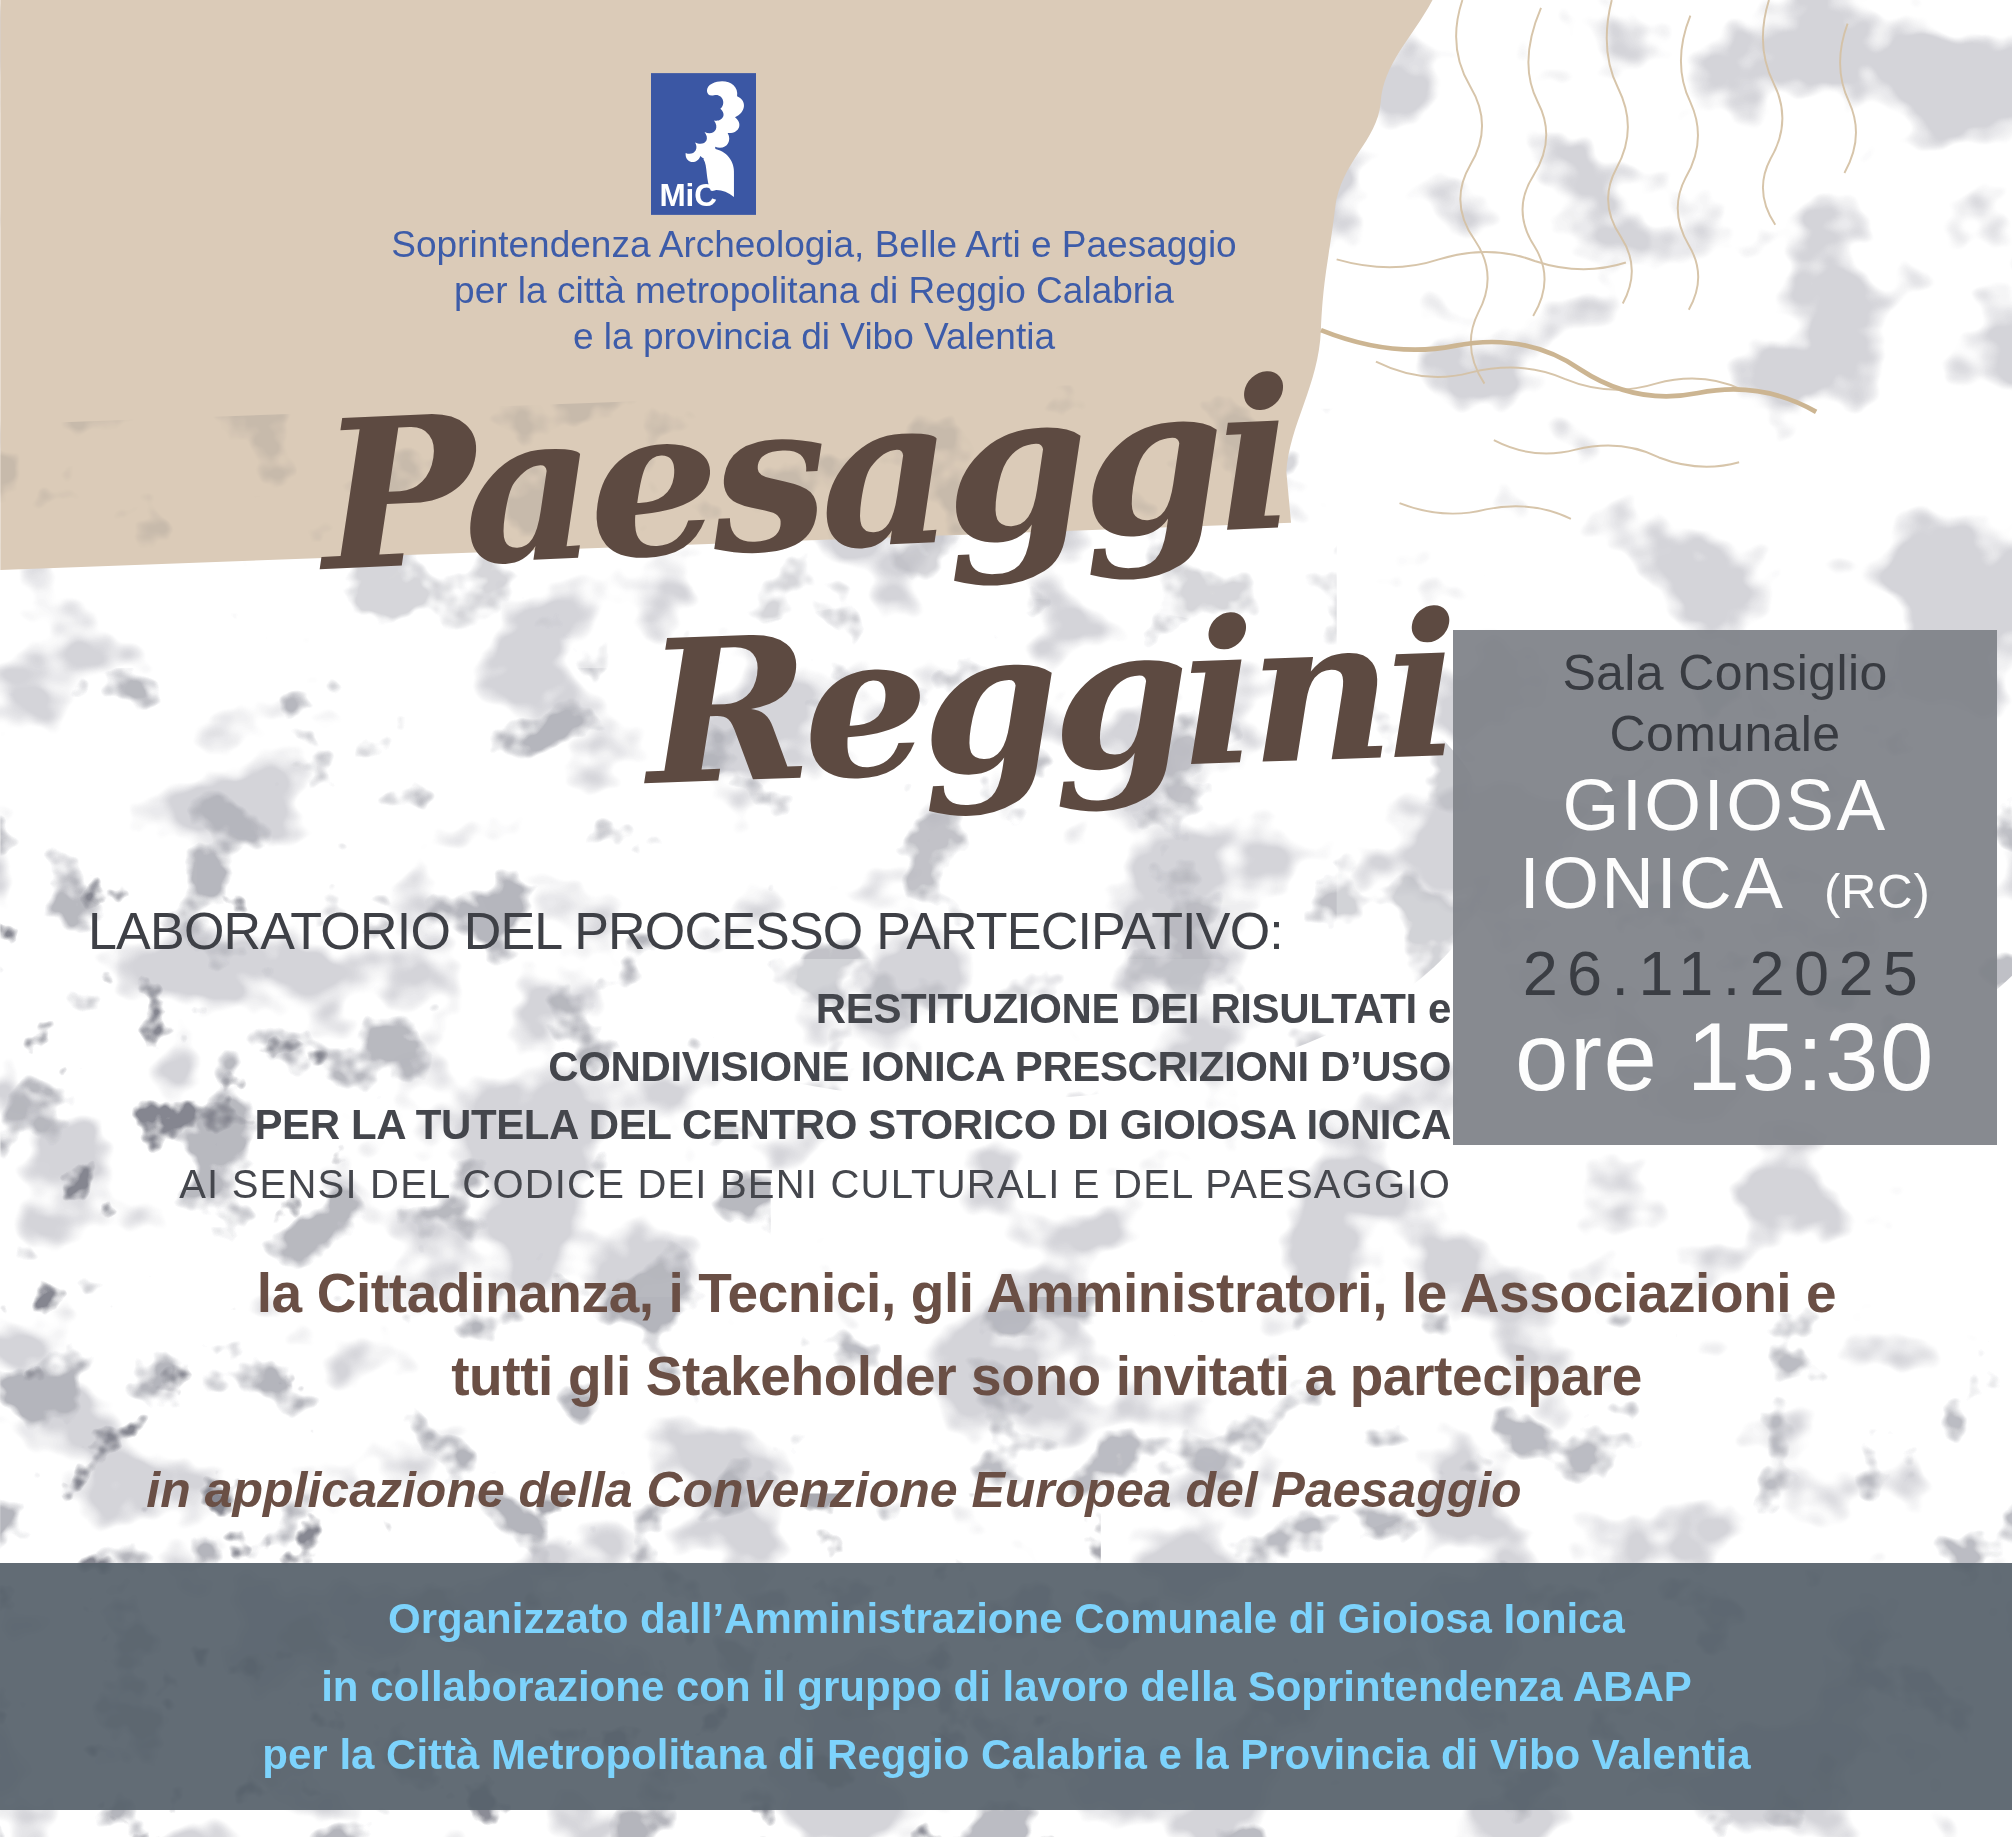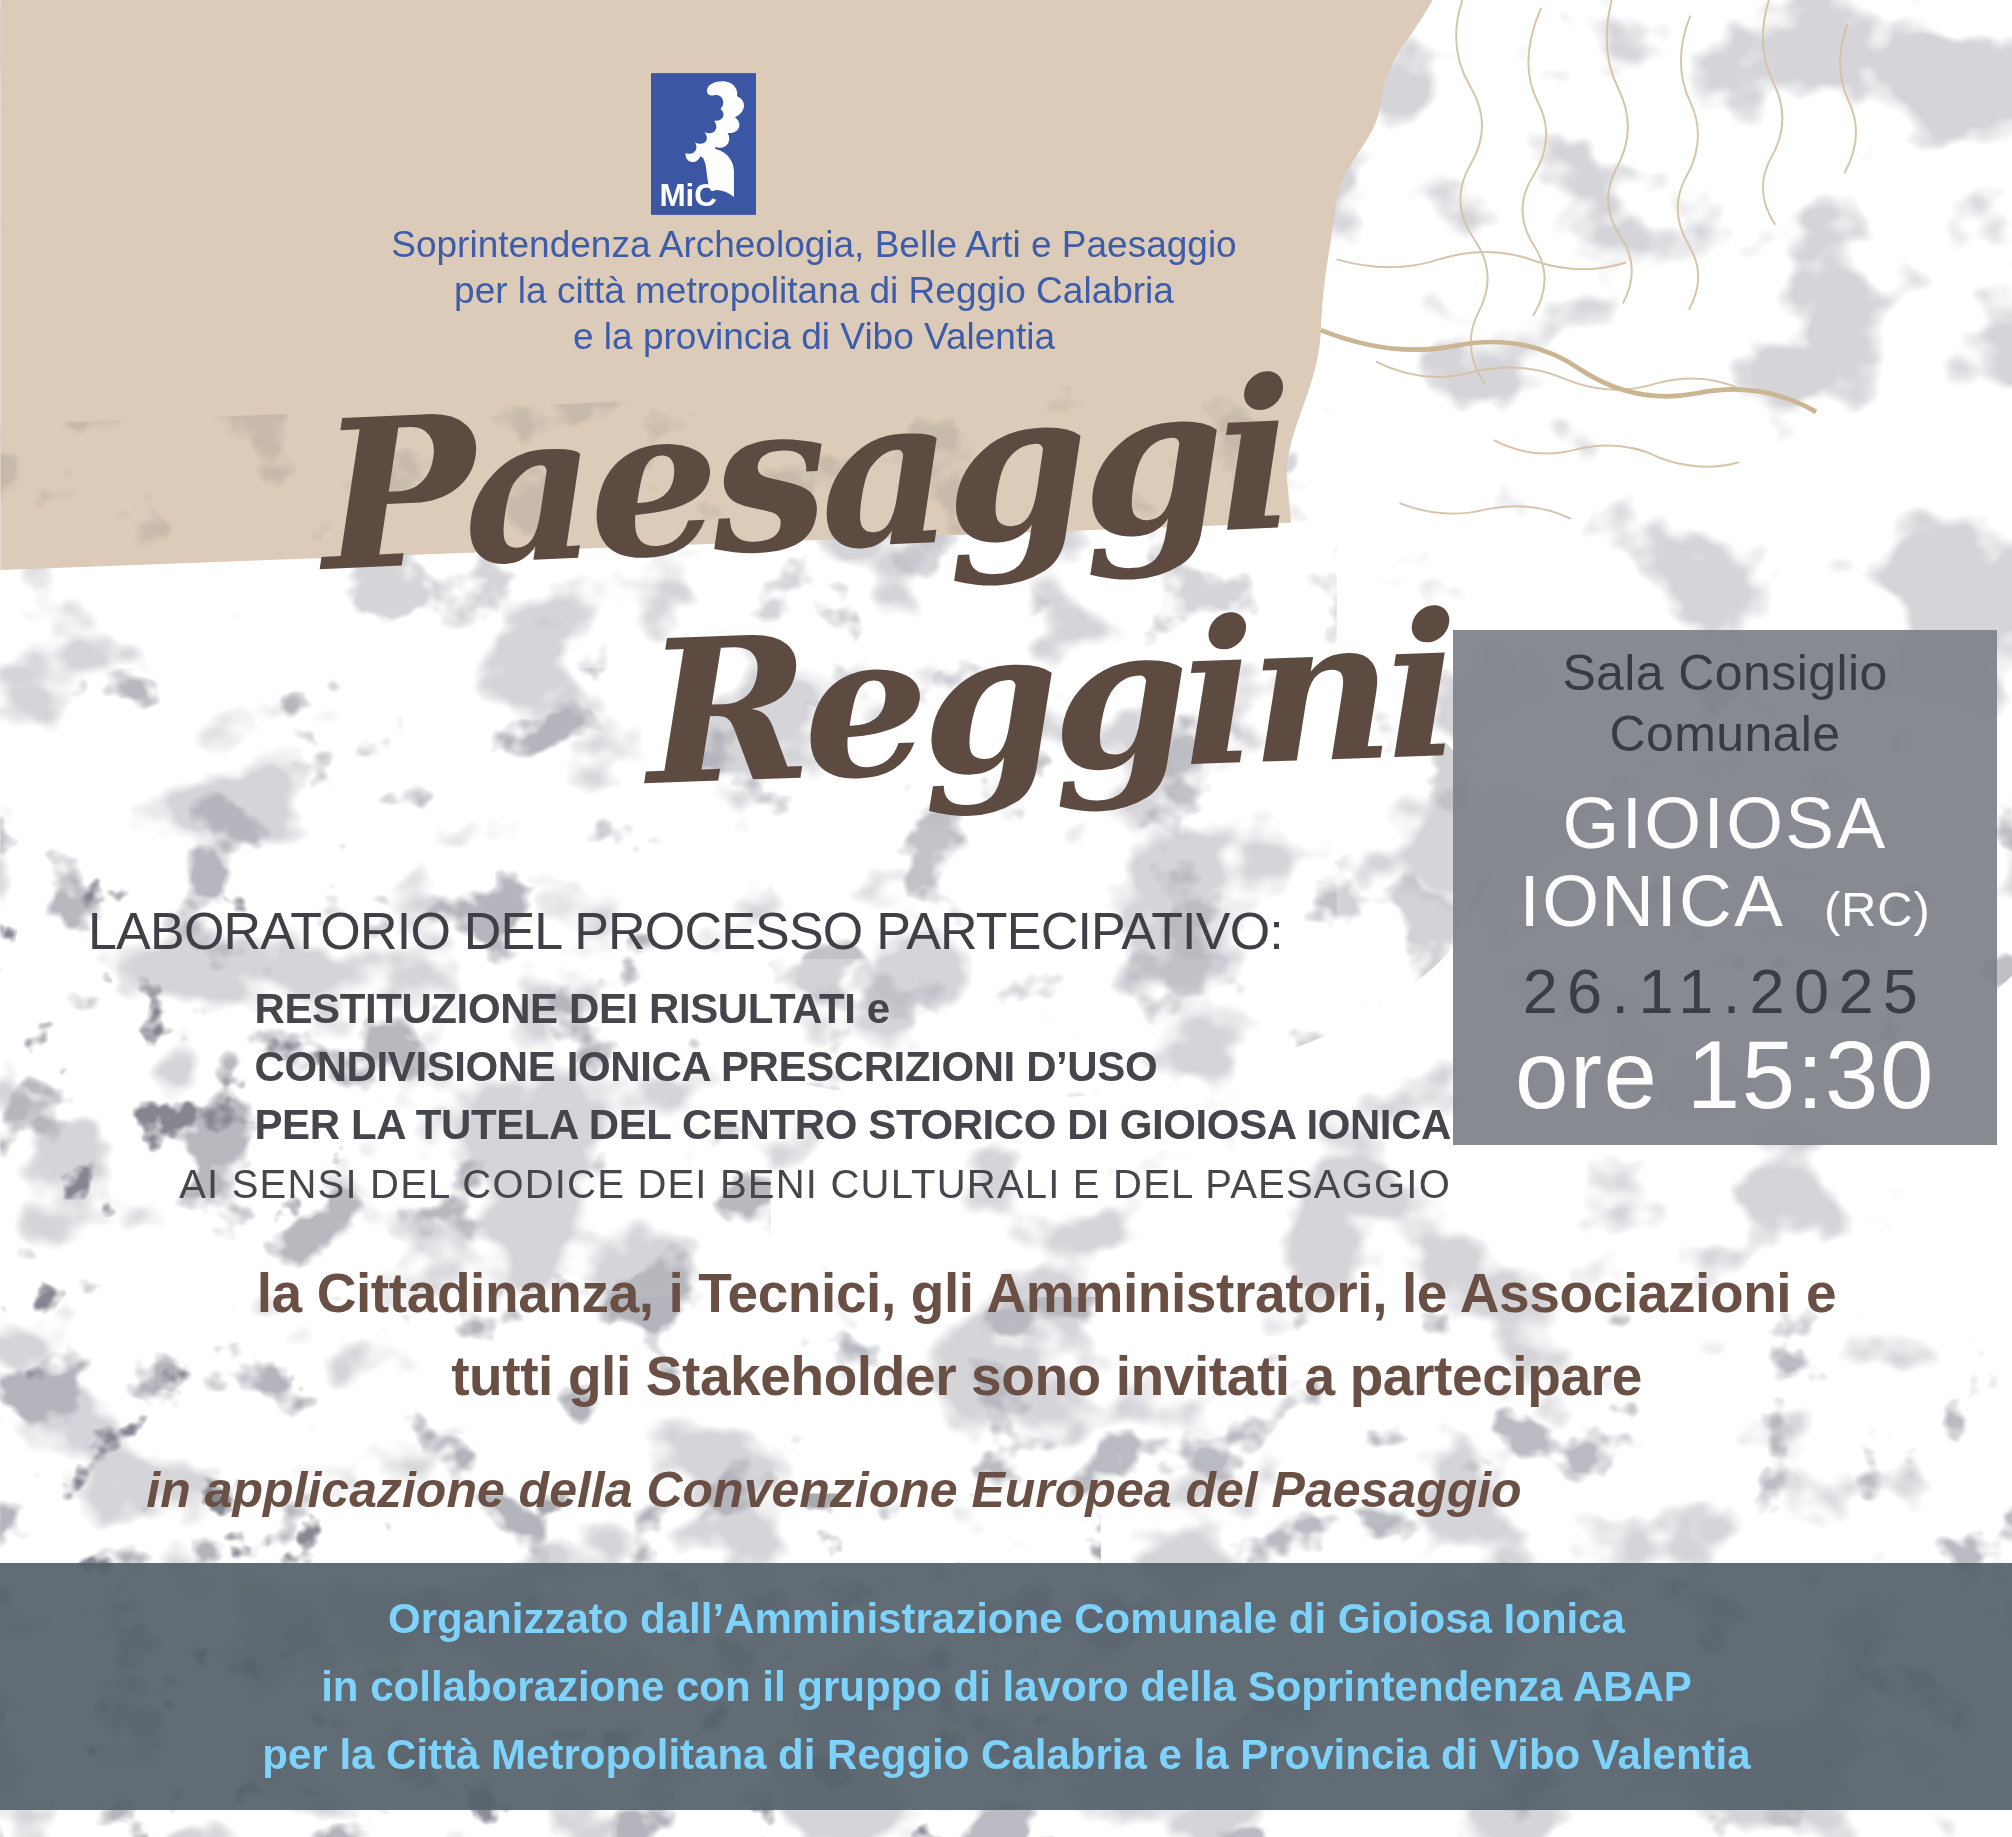--- a/index.html
+++ b/index.html
@@ -39,34 +39,34 @@
   
   .event-box{
     position:absolute;left:1453px;top:630px;width:544px;height:515px;
     background:rgba(128,131,137,0.94);
     z-index:4;
     display:flex;flex-direction:column;align-items:center;
     padding-top:12.6px;box-sizing:border-box;
     text-align:center;
   }
   .event-venue{font-size:50px;line-height:61px;color:#383b41;letter-spacing:0.4px;}
-  .event-city{font-size:73px;line-height:78px;color:#fdfdfd;letter-spacing:2.4px;margin-top:19px;font-weight:400;}
+  .event-city{font-size:73px;line-height:78px;color:#fdfdfd;letter-spacing:2.4px;margin-top:1px;font-weight:400;}
   .event-city-row{display:flex;align-items:baseline;justify-content:center;color:#fdfdfd;gap:26px;}
   .event-province{font-size:49px;letter-spacing:0.8px;margin-left:12.6px;color:#fdfdfd;}
   .event-date{font-size:63px;line-height:72px;color:#3a3d43;letter-spacing:9.4px;margin-top:7.9px;}
   .event-time{font-size:96px;line-height:96px;color:#fdfdfd;letter-spacing:1.6px;margin-top:0px;}
   
   .lab-heading{
     position:absolute;left:88px;top:901px;z-index:3;
     font-size:52px;font-weight:normal;color:#3e4046;letter-spacing:-0.8px;
     white-space:nowrap;
   }
   .lab-sub{
     position:absolute;right:562px;top:980px;z-index:3;
-    text-align:left;
+    text-align:right;
     font-size:42px;font-weight:bold;color:#44464c;
     line-height:58px;letter-spacing:-0.4px;
     white-space:nowrap;
   }
   .lab-legal{
     position:absolute;right:562px;top:1162px;z-index:3;
     font-size:40px;font-weight:400;color:#45474d;letter-spacing:1.2px;
     white-space:nowrap;
   }
   

